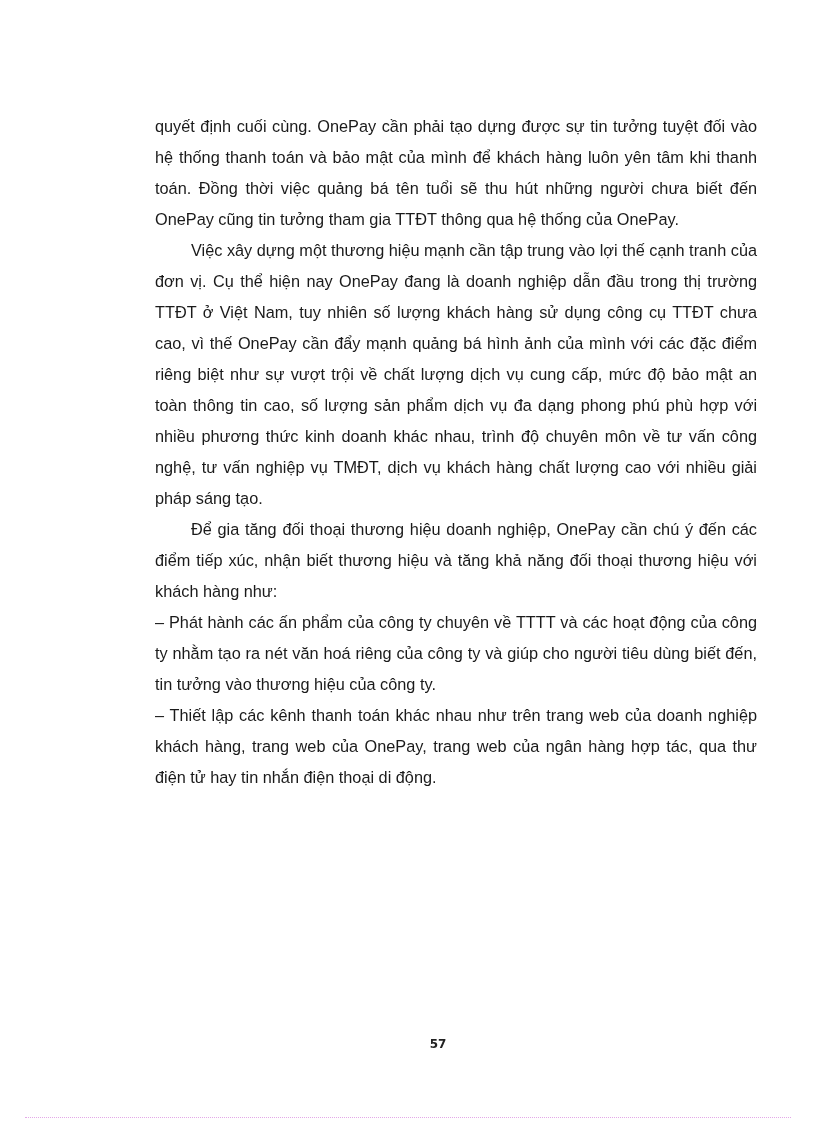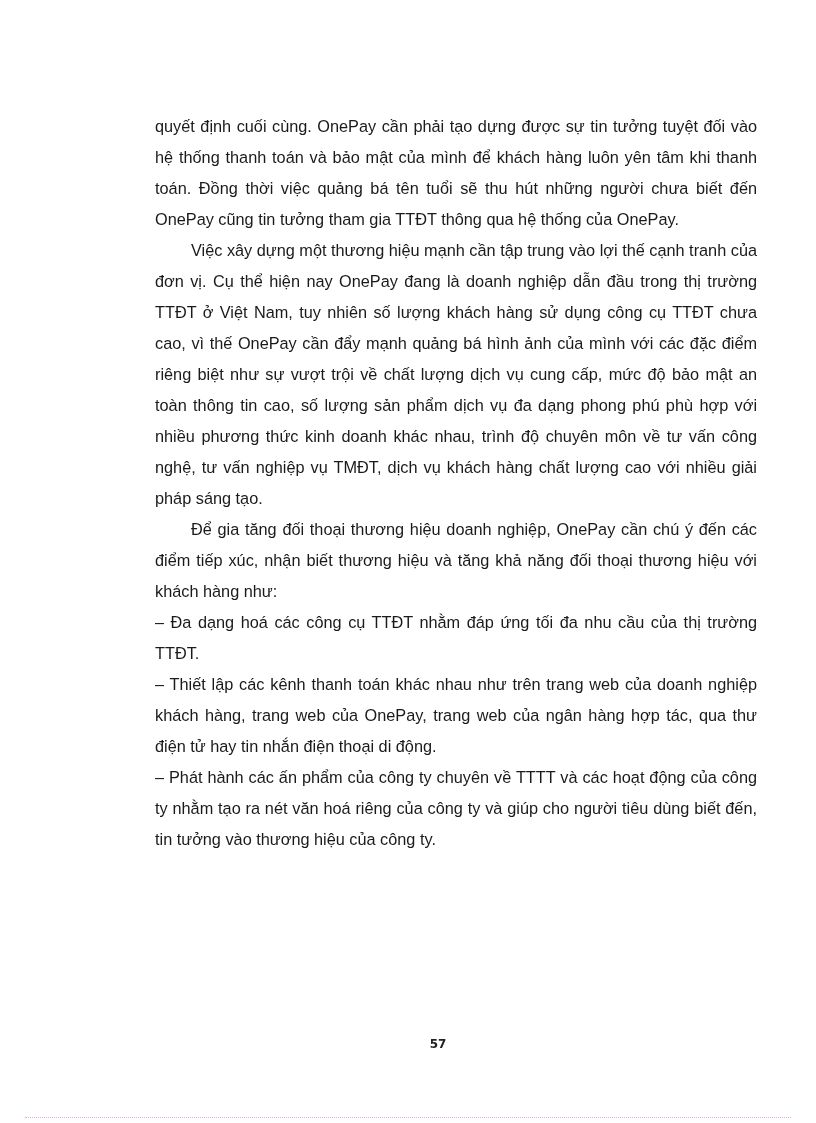--- a/index.html
+++ b/index.html
@@ -66,21 +66,20 @@
     }
   </style>
 </head>
 <body>
 
 <div class="page">
   <div class="text-column">
     <p class="para">quyết định cuối cùng. OnePay cần phải tạo dựng được sự tin tưởng tuyệt đối vào hệ thống thanh toán và bảo mật của mình để khách hàng luôn yên tâm khi thanh toán. Đồng thời việc quảng bá tên tuổi sẽ thu hút những người chưa biết đến OnePay cũng tin tưởng tham gia TTĐT thông qua hệ thống của OnePay.</p>
     <p class="para indent">Việc xây dựng một thương hiệu mạnh cần tập trung vào lợi thế cạnh tranh của đơn vị. Cụ thể hiện nay OnePay đang là doanh nghiệp dẫn đầu trong thị trường TTĐT ở Việt Nam, tuy nhiên số lượng khách hàng sử dụng công cụ TTĐT chưa cao, vì thế OnePay cần đẩy mạnh quảng bá hình ảnh của mình với các đặc điểm riêng biệt như sự vượt trội về chất lượng dịch vụ cung cấp, mức độ bảo mật an toàn thông tin cao, số lượng sản phẩm dịch vụ đa dạng phong phú phù hợp với nhiều phương thức kinh doanh khác nhau, trình độ chuyên môn về tư vấn công nghệ, tư vấn nghiệp vụ TMĐT, dịch vụ khách hàng chất lượng cao với nhiều giải pháp sáng tạo.</p>
     <p class="para indent">Để gia tăng đối thoại thương hiệu doanh nghiệp, OnePay cần chú ý đến các điểm tiếp xúc, nhận biết thương hiệu và tăng khả năng đối thoại thương hiệu với khách hàng như:</p>
-    <p class="bullet">– Đa dạng hoá các công cụ TTĐT nhằm đáp ứng tối đa nhu cầu của thị trường TTĐT.</p>
+    <p class="bullet">– Phát hành các ấn phẩm của công ty chuyên về TTTT và các hoạt động của công ty nhằm tạo ra nét văn hoá riêng của công ty và giúp cho người tiêu dùng biết đến, tin tưởng vào thương hiệu của công ty.</p>
     <p class="bullet">– Thiết lập các kênh thanh toán khác nhau như trên trang web của doanh nghiệp khách hàng, trang web của OnePay, trang web của ngân hàng hợp tác, qua thư điện tử hay tin nhắn điện thoại di động.</p>
-    <p class="bullet">– Phát hành các ấn phẩm của công ty chuyên về TTTT và các hoạt động của công ty nhằm tạo ra nét văn hoá riêng của công ty và giúp cho người tiêu dùng biết đến, tin tưởng vào thương hiệu của công ty.</p>
   </div>
 
   <div class="page-number">57</div>
 
   <div class="page-break-line"></div>
 </div>
 
 </body></html>

